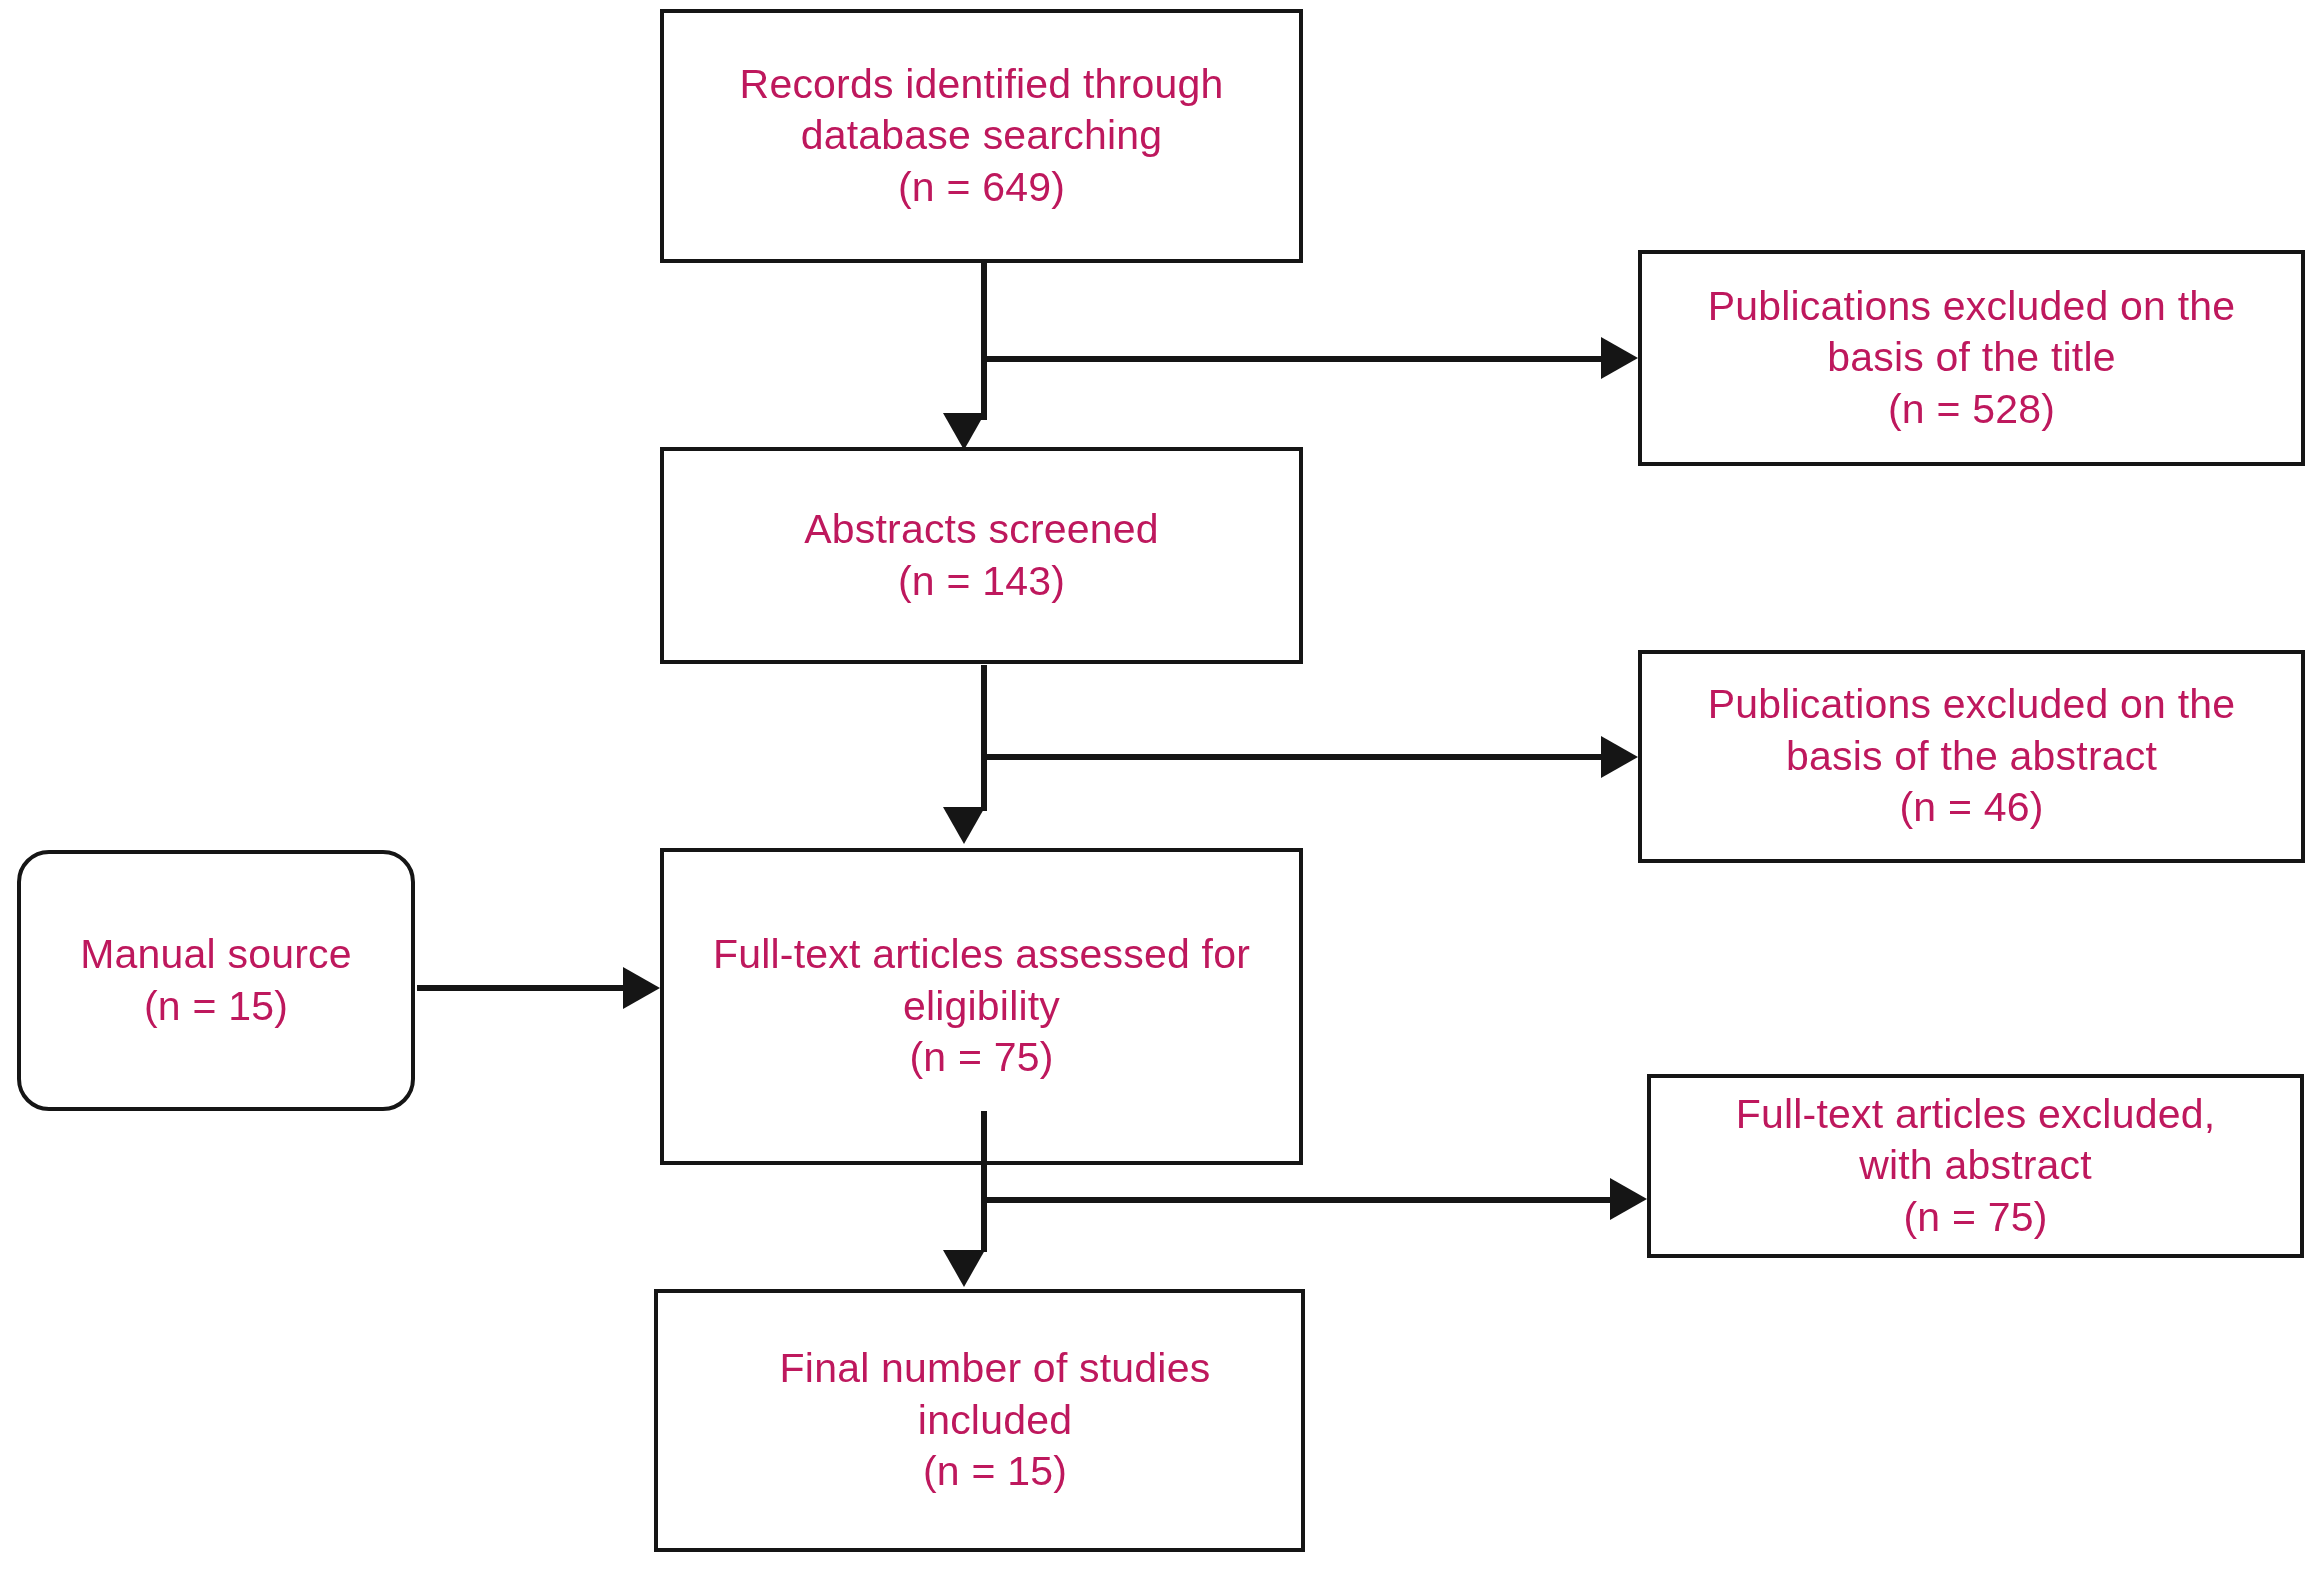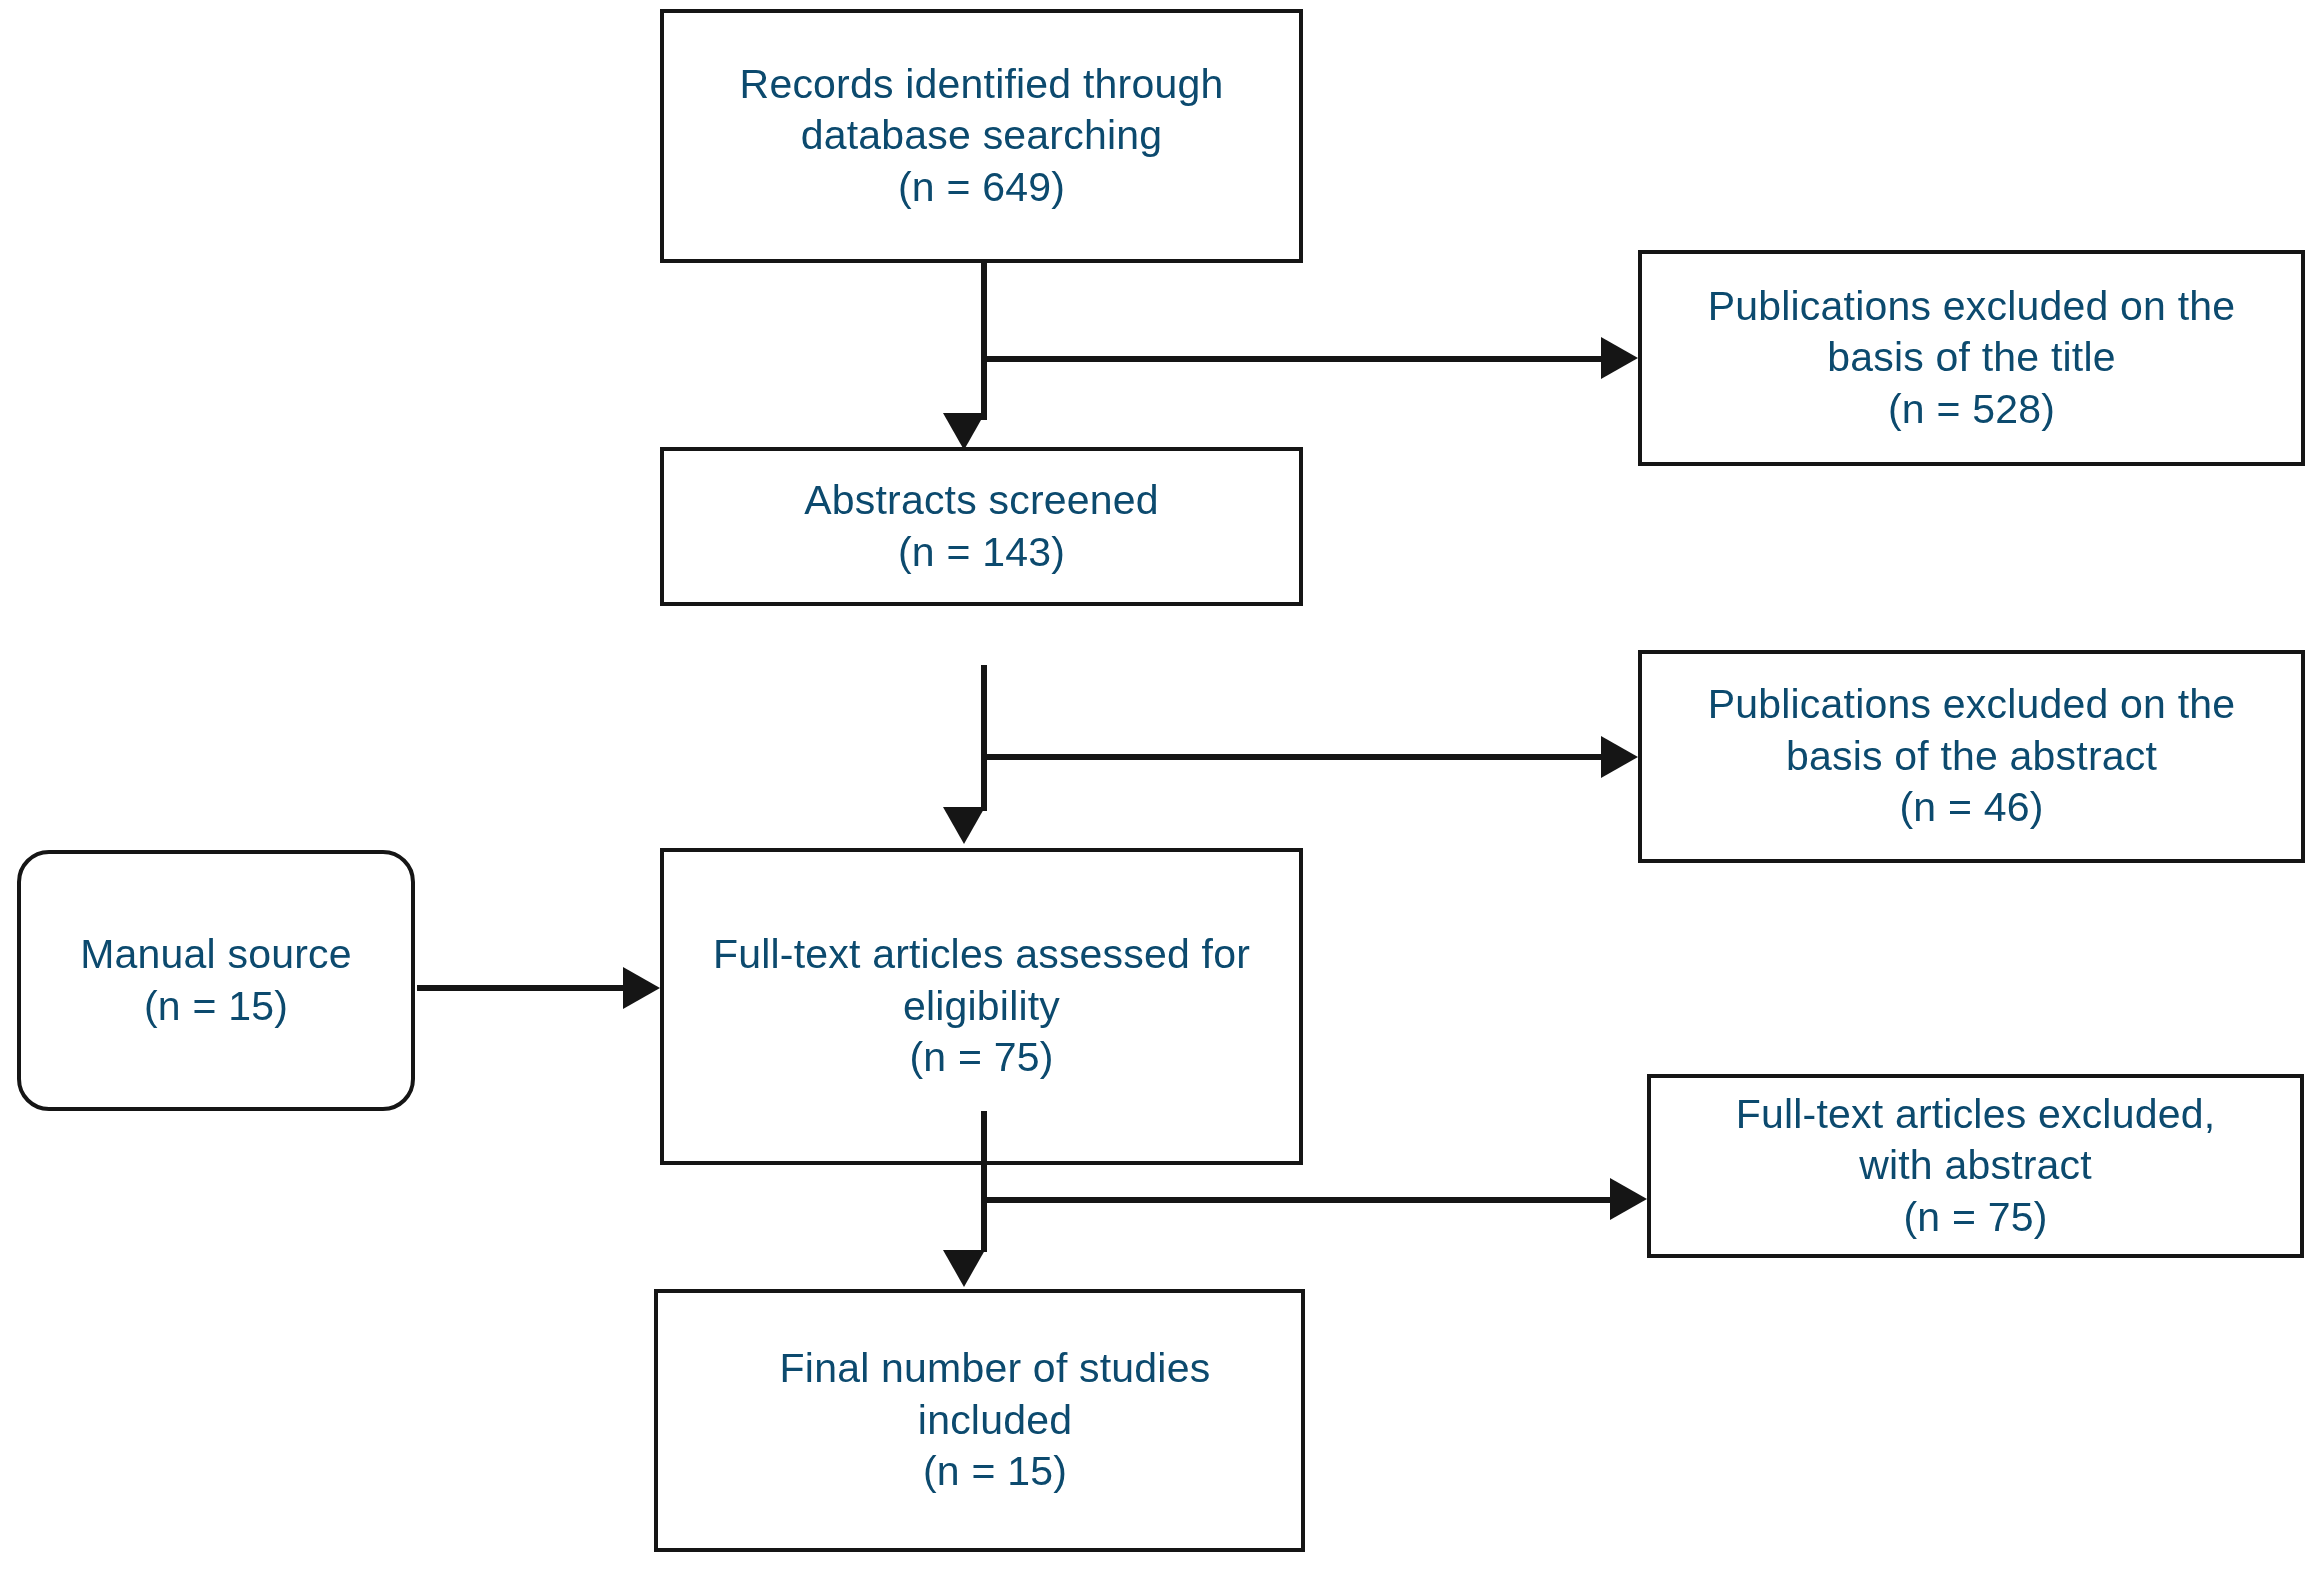--- a/index.html
+++ b/index.html
@@ -19,33 +19,33 @@
   .flow-box {
     position: absolute;
     box-sizing: border-box;
     border: 4.7px solid #151515;
     background: #ffffff;
     display: flex;
     flex-direction: column;
     align-items: center;
     justify-content: center;
     text-align: center;
-    color: #0c4a6e;
+    color: #be185d;
     font-size: 41px;
     line-height: 1.26;
     letter-spacing: 0.2px;
     padding: 5.6px 13px;
   }
   .flow-box .line {
     display: block;
     white-space: pre;
   }
   
   #box-records   { left: 660px;  top: 9.3px;   width: 643px;  height: 254px; }
-  #box-abstracts { left: 660px;  top: 447px;  width: 643px;  height: 159px; }
+  #box-abstracts { left: 660px;  top: 447px;  width: 643px;  height: 217px; }
   #box-fulltext  { left: 660px;  top: 848px;  width: 643px;  height: 317px; }
   #box-final     { left: 654px;  top: 1289px; width: 651px;  height: 263px; padding-left: 44px; }
   
   #box-excl-title    { left: 1638px; top: 250px;  width: 667px; height: 216px; }
   #box-excl-abstract { left: 1638px; top: 650px;  width: 667px; height: 213px; }
   #box-excl-full     { left: 1647px; top: 1074px; width: 657px; height: 184px; }
   
   #box-manual { left: 17px; top: 850px; width: 398px; height: 261px; font-size: 41px; border-radius: 32px; }
 
   

